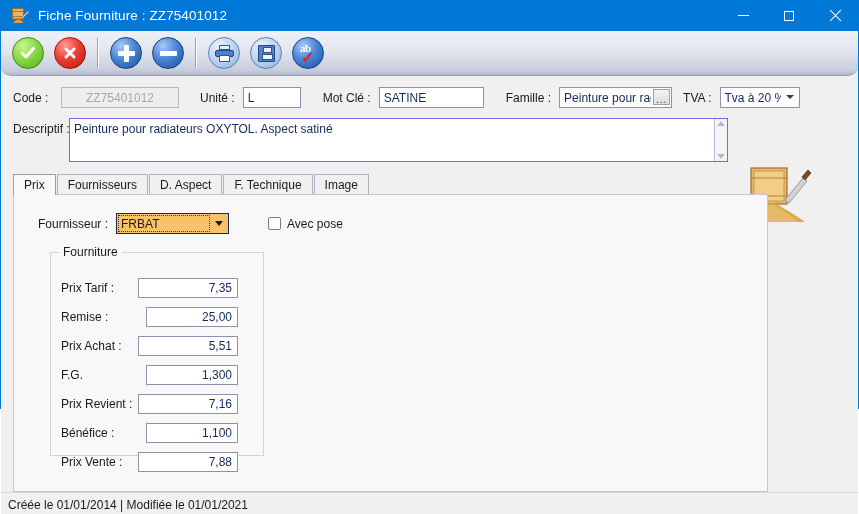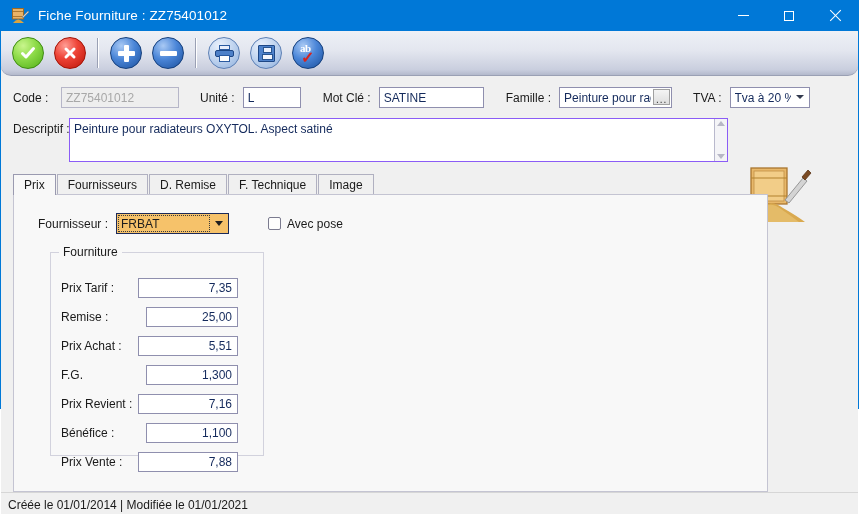--- a/index.html
+++ b/index.html
@@ -138,20 +138,21 @@
     font-family: "Liberation Sans", sans-serif;
     font-size: 12px;
     padding: 0 4px;
     line-height: 19px;
     outline: none;
   }
   .tfield.disabled {
     background: #eeeeee;
     color: #a8a8a8;
     border-color: #b6b6c8;
+    text-align: center;
   }
   .famille-wrap { position: relative; display: inline-block; }
   .famille-btn {
     position: absolute; right: 2px; top: 2px;
     width: 17px; height: 16px;
     background: linear-gradient(to bottom,#f4f4f4,#dedede);
     border: 1px solid #a0a0a0;
     box-sizing: border-box;
     font-size: 10px; color: #333;
     display: flex; align-items: flex-end; justify-content: center;
@@ -416,21 +417,21 @@
       <input class="tfield disabled" style="width: 118px;" readonly="" value="ZZ75401012">
       <span class="lbl" style="margin-left:21px">Unité :</span>
       <input class="tfield" style="width: 58px; margin-left: 8px;" value="L">
       <span class="lbl" style="margin-left:22px">Mot Clé :</span>
       <input class="tfield" style="width: 105px; margin-left: 8px;" value="SATINE">
       <span class="lbl" style="margin-left:22px">Famille :</span>
       <span class="famille-wrap">
         <input class="tfield" style="width: 113px; margin-left: 8px; padding-right: 20px;" value="Peinture pour radia">
         <span class="famille-btn">...</span>
       </span>
-      <span class="lbl" style="margin-left:21px">TVA :</span>
+      <span class="lbl" style="margin-left:11px">TVA :</span>
       <span class="tva-wrap">
         <input class="tfield" style="width: 80px; margin-left: 8px; padding-right: 18px;" value="Tva à 20 %">
         <span class="tva-arrow"></span>
       </span>
     </div>
 
     <div class="desc-row">
       <span class="lbl" style="width:56px;padding-top:4px">Descriptif :</span>
       <div class="desc-box">
         <span>Peinture pour radiateurs OXYTOL. Aspect satiné</span>
@@ -457,21 +458,21 @@
 
     <div class="tabs-outer">
       <div class="tabstrip">
         <div class="tab active">
             <span>Prix</span>
           </div>
         <div class="tab">
             <span>Fournisseurs</span>
           </div>
         <div class="tab">
-            <span>D. Remise</span>
+            <span>D. Aspect</span>
           </div>
         <div class="tab">
             <span>F. Technique</span>
           </div>
         <div class="tab">
             <span>Image</span>
           </div>
       </div>
 
       <div class="tabpanel">

